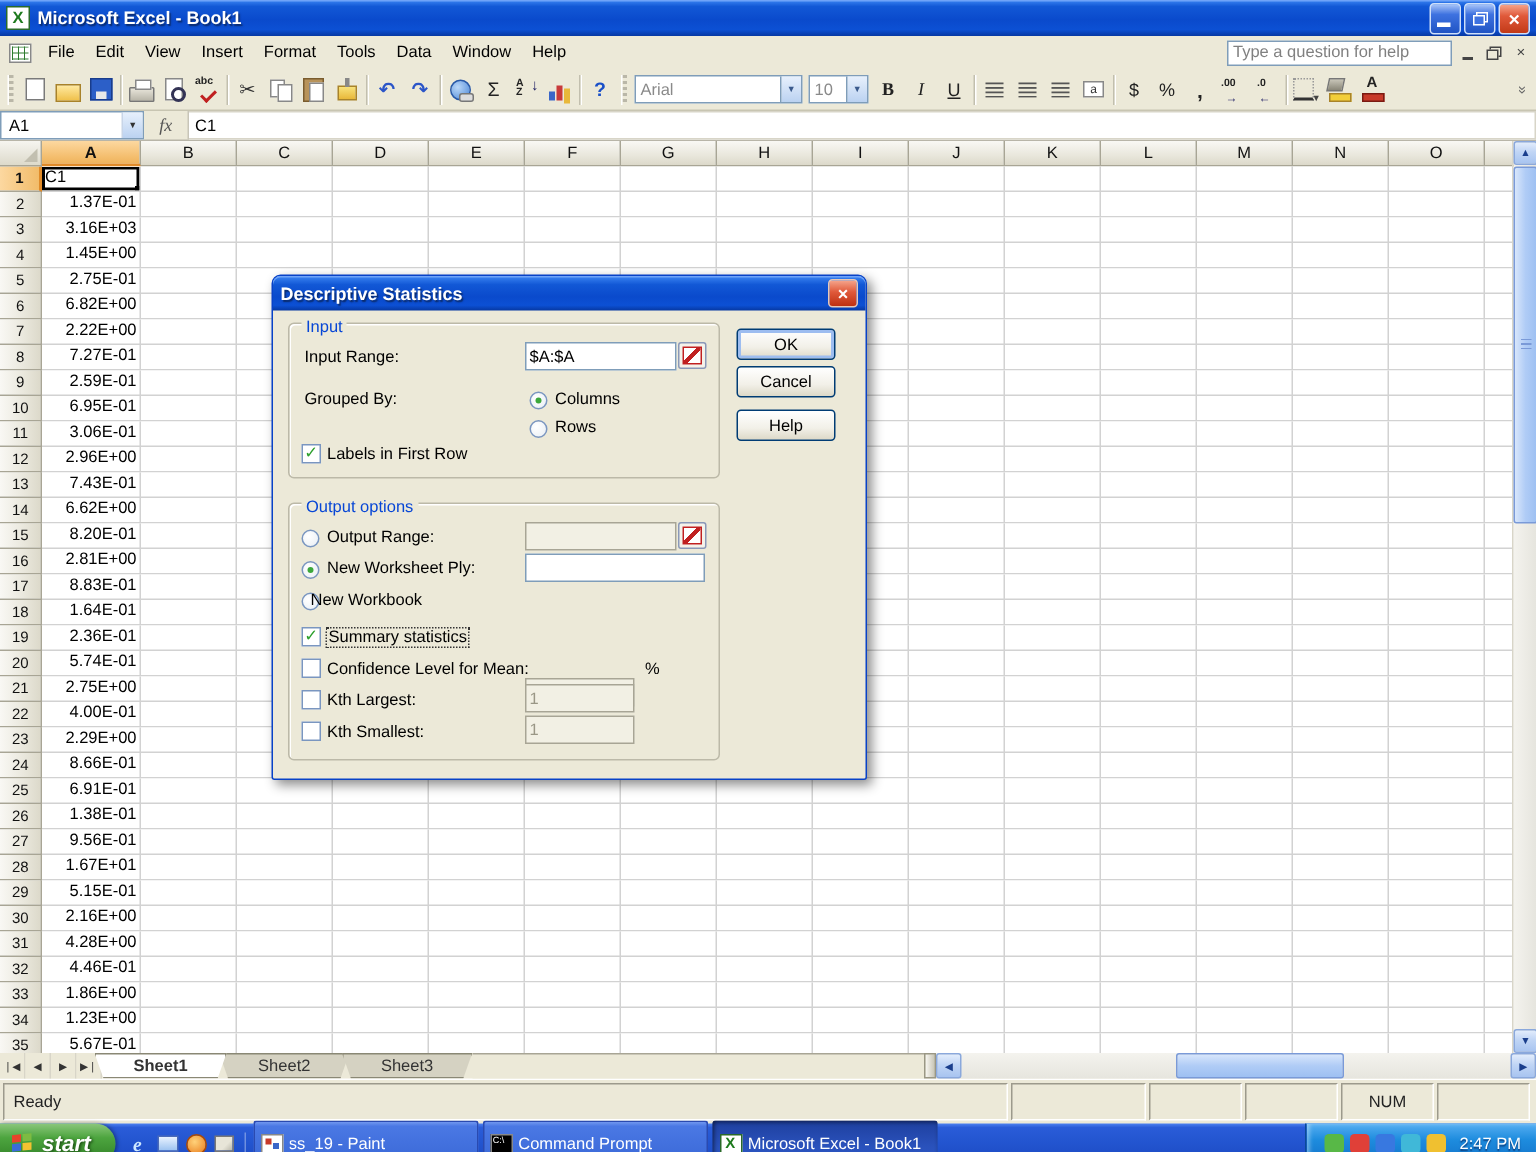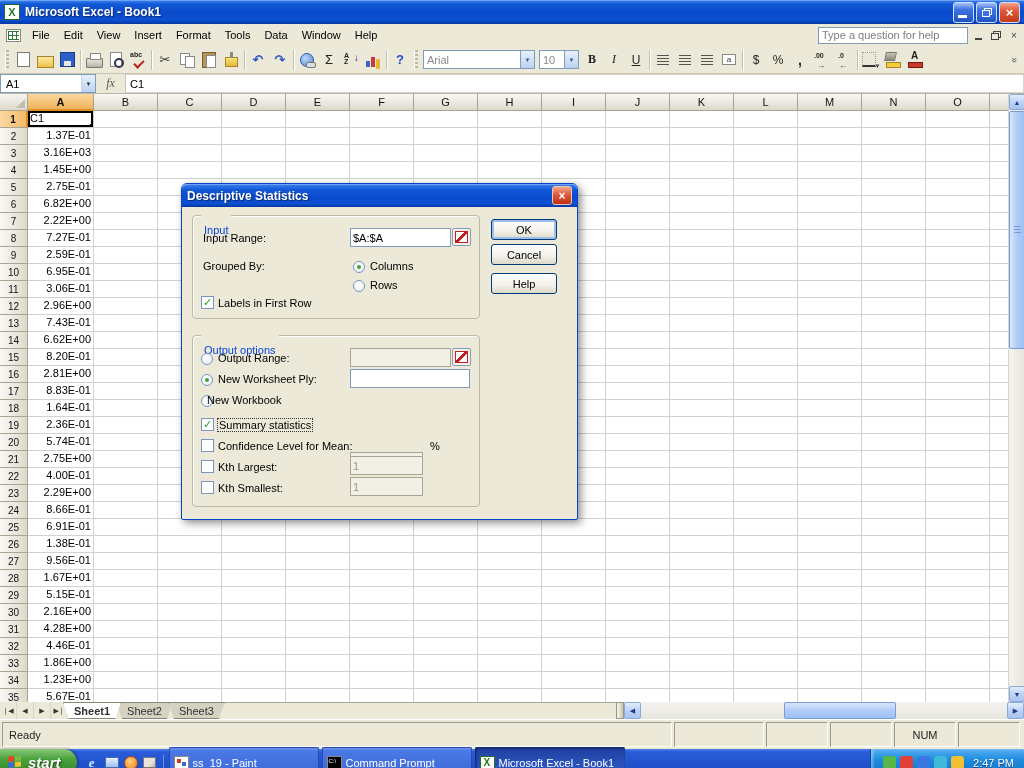--- a/index.html
+++ b/index.html
@@ -130,21 +130,21 @@
 .sbtn{position:absolute;width:16px;height:16px;background:linear-gradient(180deg,#E3EDFC,#C0D5F5 45%,#A8C4F0);border:1px solid #8AA8DC;border-radius:2px;color:#1A3E8C;font-size:7px;display:flex;align-items:center;justify-content:center;}
 .sbtn.up{top:0;}
 .sbtn.down{bottom:0;}
 .vthumb{position:absolute;top:17px;left:0;width:16px;height:238px;background:linear-gradient(90deg,#D8E6FB,#B0CCF6 50%,#9EC0F2);border:1px solid #7A9AD8;border-radius:2px;}
 .vthumb::after{content:"";position:absolute;left:4px;top:50%;width:7px;height:7px;margin-top:-4px;background:repeating-linear-gradient(180deg,#7A9AD8 0 1px,transparent 1px 3px);}
 
 
 .bottombar{height:17px;display:flex;background:#ECE9D8;}
 .tnav{width:17px;height:17px;display:flex;align-items:center;justify-content:center;font-size:7px;color:#333;background:#ECE9D8;border-right:1px solid #D8D5C8;flex:none;}
 #sheetTabs{display:flex;align-items:stretch;}
-.tab{height:17px;padding:0 11px;display:flex;align-items:center;font-size:11px;background:#D5D2C2;color:#333;
+.tab{height:17px;padding:0 26px;display:flex;align-items:center;font-size:11px;background:#D5D2C2;color:#333;
  clip-path:polygon(0 0,100% 0,calc(100% - 6px) 100%,6px 100%);box-shadow:inset 0 0 0 1px #8A8875;margin-left:-5px;}
 .tab.active{background:#fff;font-weight:bold;z-index:2;}
 .tab-space{flex:1;background:#ECE9D8;border-top:1px solid #A8A595;}
 .split{width:8px;height:17px;background:linear-gradient(90deg,#F8F7F2,#C8C5B5);border:1px solid #9A9785;flex:none;}
 .hscroll{width:400px;position:relative;background:linear-gradient(180deg,#F4F3EE,#E6E5DE);flex:none;}
 .hbtn{position:absolute;top:0;width:17px;height:17px;background:linear-gradient(180deg,#E3EDFC,#C0D5F5 45%,#A8C4F0);border:1px solid #8AA8DC;border-radius:2px;color:#1A3E8C;font-size:7px;display:flex;align-items:center;justify-content:center;}
 .hbtn.left{left:0;}
 .hbtn.right{right:0;}
 .hthumb{position:absolute;left:160px;top:0;width:112px;height:17px;background:linear-gradient(180deg,#D8E6FB,#B0CCF6 50%,#9EC0F2);border:1px solid #7A9AD8;border-radius:2px;}
 
@@ -191,21 +191,21 @@
 
 
 .dialog{position:absolute;left:181px;top:183px;width:397px;height:337px;background:#ECE9D8;border:1px solid #0842C8;border-radius:6px 6px 2px 2px;box-shadow:3px 3px 8px rgba(0,0,0,.45);z-index:50;}
 .dlg-titlebar{height:23px;border-radius:5px 5px 0 0;display:flex;align-items:center;padding:0 5px;
  background:linear-gradient(180deg,#3C85F3 0%,#1258D6 25%,#0A4ACC 60%,#0C50D4 85%,#0638A2 100%);box-shadow:inset 0 1px 0 #6FA3F8;}
 .dlg-title{color:#fff;font-weight:bold;font-size:12px;flex:1;text-shadow:1px 1px 1px #0A2A6A;}
 .dlg-close{width:20px;height:19px;border-radius:3px;border:1px solid #E8C8B8;color:#fff;font-weight:bold;font-size:12px;display:flex;align-items:center;justify-content:center;
  background:linear-gradient(180deg,#F5A58C 0%,#E0593A 45%,#BE3012 100%);}
 .dlg-body{position:relative;height:313px;font-size:11px;}
 .group{position:absolute;border:1px solid #BCB9A8;border-radius:4px;box-shadow:inset 1px 1px 0 #fff;}
-.group-caption{position:absolute;top:-8px;left:8px;background:#ECE9D8;padding:16px 3px;color:#0746D6;}
+.group-caption{position:absolute;top:-8px;left:8px;background:#ECE9D8;padding:4px 3px;color:#0746D6;}
 .lbl{position:absolute;white-space:nowrap;color:#000;}
 .lbl.focus{outline:1px dotted #333;padding:0 1px;}
 .txt{position:absolute;height:19px;border:1px solid #7F9DB9;background:#fff;font-size:11px;padding:0 2px;font-family:inherit;color:#000;}
 .txt.dis{background:#F2F0E4;color:#9A9786;border-color:#A8A595;}
 .rangebtn{position:absolute;width:19px;height:18px;background:#F4F2EA;border:1px solid #8A98B8;border-radius:2px;display:flex;align-items:center;justify-content:center;}
 .rangebtn::before{content:"";width:11px;height:10px;border:1px solid #C02020;background:#fff;
  background-image:linear-gradient(135deg,transparent 40%,#C02020 40%,#C02020 60%,transparent 60%);}
 .radio{position:absolute;width:12px;height:12px;border-radius:50%;border:1px solid #7A96C0;background:radial-gradient(circle at 35% 35%,#fff,#E8EEF4);}
 .radio.checked::after{content:"";position:absolute;left:3px;top:3px;width:4px;height:4px;border-radius:50%;background:#3CA83C;}
 .checkbox{position:absolute;width:13px;height:13px;border:1px solid #7A96C0;background:#fff;display:flex;align-items:center;justify-content:center;}

